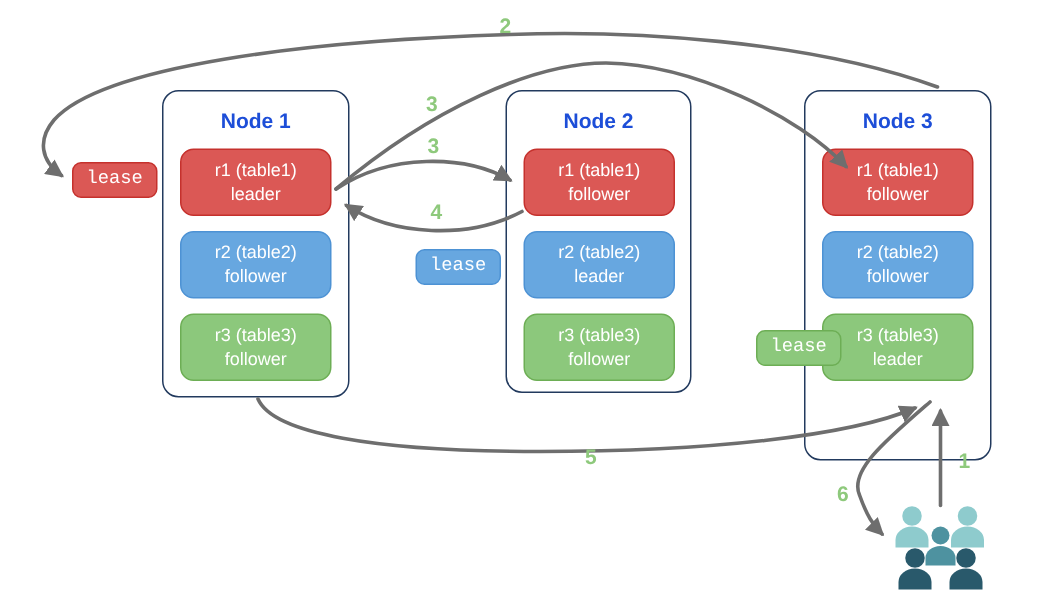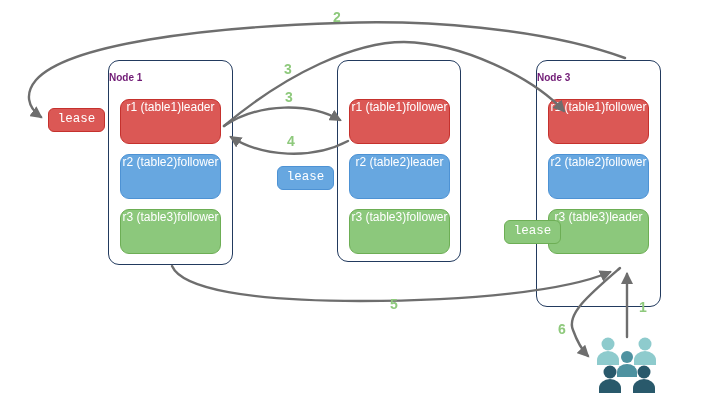--- a/index.html
+++ b/index.html
@@ -5,26 +5,26 @@
   html,body{margin:0;padding:0;background:#fff;}
   #stage{
     position:relative;width:704px;height:405px;background:#ffffff;overflow:hidden;
     font-family:"Liberation Sans", sans-serif;
   }
   .node{
     position:absolute;top:60px;width:125px;height:205px;box-sizing:border-box;
     background:#ffffff;border:1.5px solid #223a5e;border-radius:11px;z-index:1;
   }
   .node-title{
-    margin-top:11px;font-weight:bold;font-size:10px;color:#701a75;
+    margin-top:11px;text-align:center;font-weight:bold;font-size:14px;color:#1d4ed8;
   }
   .replica{
     position:absolute;left:11px;width:101px;height:45px;box-sizing:border-box;
     border:1.5px solid;border-radius:9px;color:#ffffff;font-size:12px;text-align:center;
-    display:flex;flex-direction:row;justify-content:center;line-height:1.3;
+    display:flex;flex-direction:column;justify-content:center;line-height:1.3;
   }
   .r0{top:38px}.r1{top:93px}.r2{top:148px}
   .lease{
     position:absolute;width:57px;height:24px;box-sizing:border-box;border:1.5px solid;
     border-radius:6px;color:#ffffff;font-size:12.5px;text-align:center;line-height:20px;z-index:3;font-family:Liberation Mono, monospace;
   }
   .step{
     position:absolute;color:#8ec97c;font-weight:bold;font-size:14px;z-index:3;
   }
   #arrows{
@@ -46,20 +46,21 @@
       <div>r2 (table2)</div>
       <div>follower</div>
     </div>
     <div class="replica r2" style="background-color: rgb(140, 200, 124); border-color: rgb(109, 174, 85);">
       <div>r3 (table3)</div>
       <div>follower</div>
     </div>
   </div>
 
   <div class="node" style="left:337px;width:124px;height:202px">
+    <div class="node-title">Node 2</div>
     <div class="replica r0" style="background-color: rgb(219, 88, 85); border-color: rgb(197, 49, 45);">
       <div>r1 (table1)</div>
       <div>follower</div>
     </div>
     <div class="replica r1" style="background-color: rgb(103, 167, 224); border-color: rgb(77, 146, 212);">
       <div>r2 (table2)</div>
       <div>leader</div>
     </div>
     <div class="replica r2" style="background-color: rgb(140, 200, 124); border-color: rgb(109, 174, 85);">
       <div>r3 (table3)</div>

